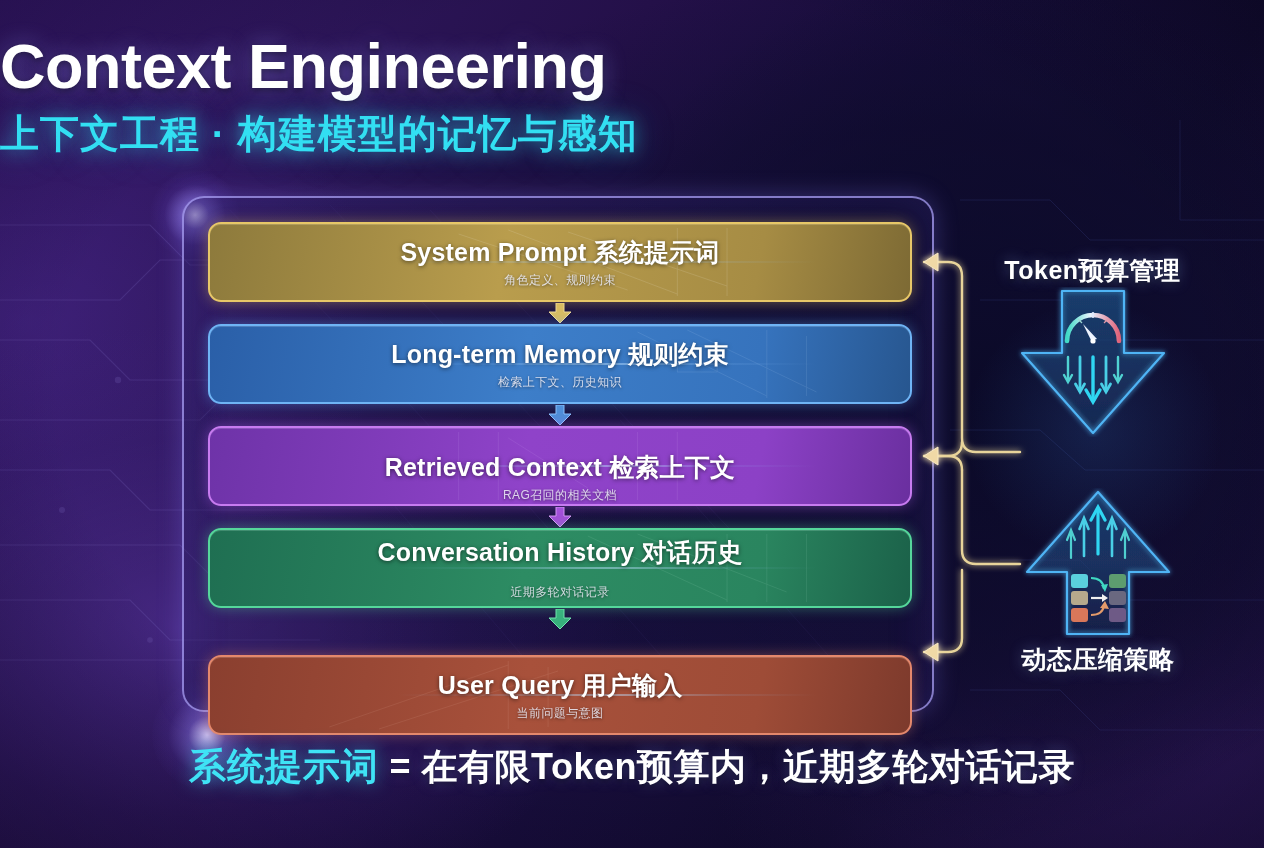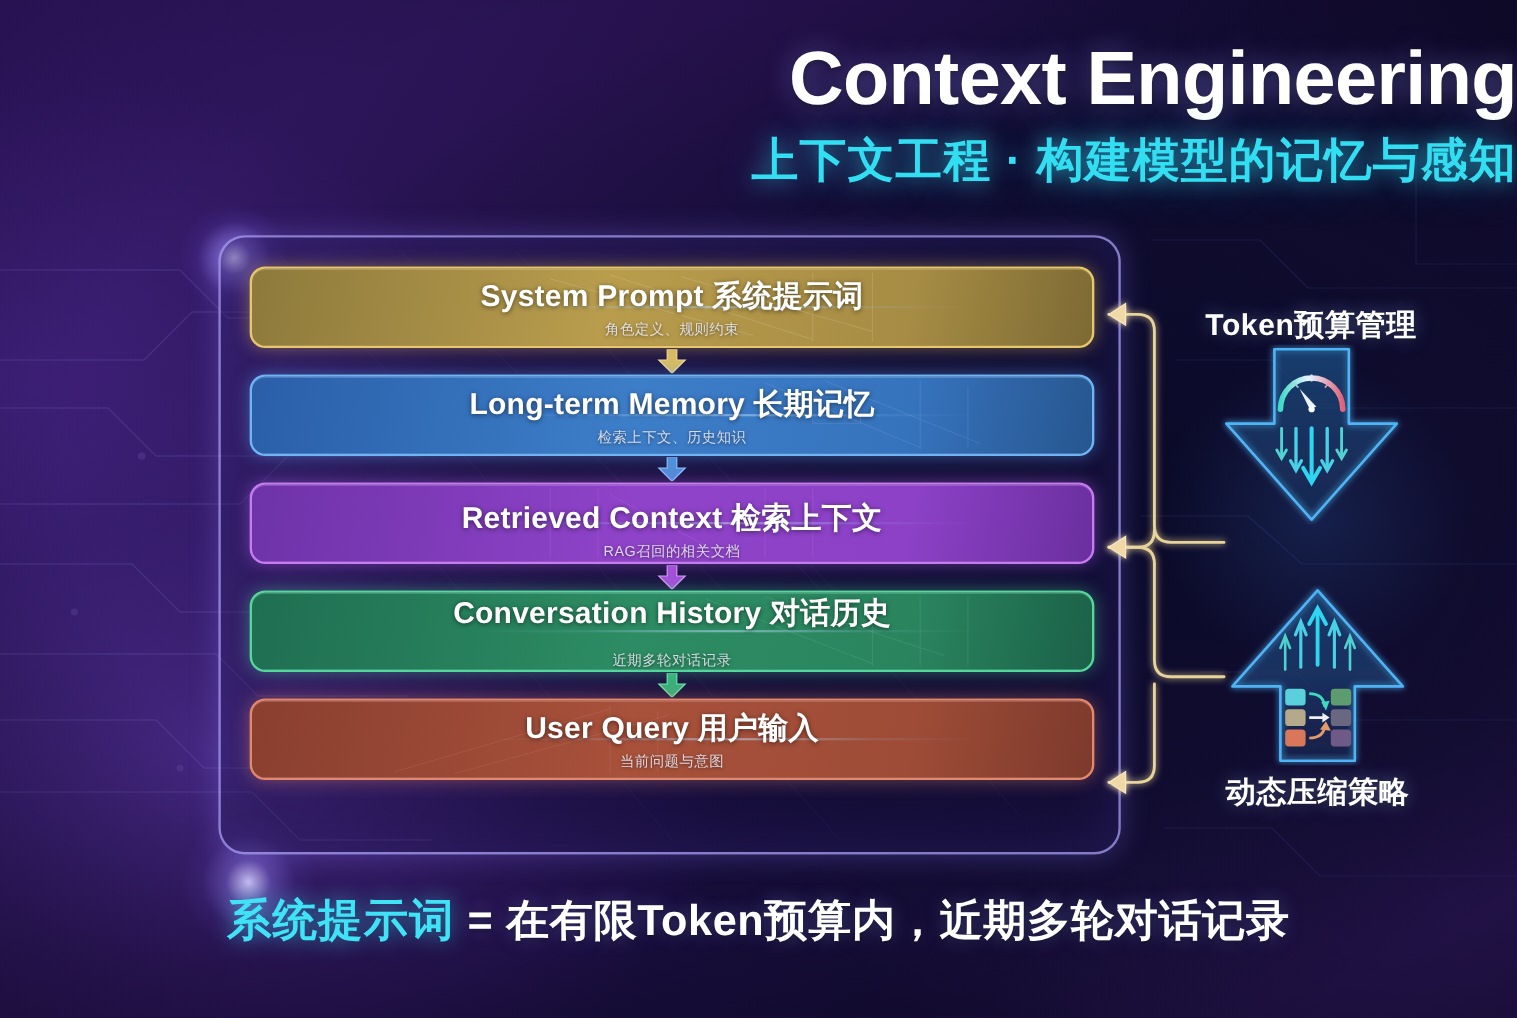--- a/index.html
+++ b/index.html
@@ -62,21 +62,21 @@
   }
   .bloom-rt {
     right: 40px; top: 300px; width: 260px; height: 260px;
     background: radial-gradient(circle, rgba(60,130,220,0.18) 0%, rgba(0,0,0,0) 70%);
   }
 
   
   .title-wrap {
     position: absolute;
     left: 0; right: 0; top: 34px;
-    text-align: right;
+    text-align: left;
     z-index: 6;
   }
   .title-en {
     font-size: 63px;
     font-weight: bold;
     color: #ffffff;
     letter-spacing: -0.5px;
     line-height: 1.02;
     text-shadow: 0 0 22px rgba(150,150,255,0.45), 0 2px 6px rgba(0,0,0,0.55);
   }
@@ -108,21 +108,21 @@
     left: 24px; top: 24px;
     width: 704px;
     display: flex;
     flex-direction: column;
     gap: 0;
   }
 
   
   .layer-card {
     position: relative;
-    height: 68px;
+    height: 80px;
     border-radius: 13px;
     border: 2px solid;
     display: flex;
     flex-direction: column;
     align-items: center;
     justify-content: center;
     overflow: hidden;
   }
   .layer-title {
     font-size: 25px;
@@ -153,21 +153,21 @@
     position: absolute; inset: 0;
     z-index: 0; opacity: 0.30; pointer-events: none;
   }
   .card-grid svg { width: 100%; height: 100%; display: block; }
 
   
   .c-gold   { background: linear-gradient(100deg, #8d7a3c 0%, #b99d4d 42%, #a68c44 78%, #7d6a34 100%); border-color: #e7c768; box-shadow: 0 0 14px rgba(215,180,90,0.45), inset 0 1px 0 rgba(255,240,190,0.22); }
   .c-blue   { background: linear-gradient(100deg, #2a5fa8 0%, #3d7ec9 45%, #3673bd 78%, #27568f 100%); border-color: #6fb4f5; box-shadow: 0 0 14px rgba(90,160,240,0.45), inset 0 1px 0 rgba(200,230,255,0.22); }
   .c-purple { background: linear-gradient(100deg, #6e33a8 0%, #8f43c9 45%, #8c41c6 78%, #6a2f9f 100%); border-color: #c77bf0; box-shadow: 0 0 14px rgba(180,100,240,0.45), inset 0 1px 0 rgba(235,205,255,0.22); justify-content: flex-end; }
   .c-green  { background: linear-gradient(100deg, #1f6f52 0%, #2d8c63 45%, #2a855f 78%, #1b6149 100%); border-color: #55d79b; box-shadow: 0 0 14px rgba(80,210,150,0.42), inset 0 1px 0 rgba(200,255,230,0.20); gap: 12px; }
-  .c-red    { background: linear-gradient(100deg, #8a3f2f 0%, #a8513b 45%, #9e4c37 78%, #7d3a2c 100%); border-color: #e4886c; box-shadow: 0 0 14px rgba(225,130,100,0.42), inset 0 1px 0 rgba(255,220,200,0.20); }
+  .c-red    { background: linear-gradient(100deg, #8a3f2f 0%, #a8513b 45%, #9e4c37 78%, #7d3a2c 100%); border-color: #e4886c; box-shadow: 0 0 14px rgba(225,130,100,0.42), inset 0 1px 0 rgba(255,220,200,0.20); margin-top: 25px; }
 
   
   .step-arrow {
     height: 22px;
     display: flex;
     align-items: center;
     justify-content: center;
   }
   .step-arrow svg { display: block; }
 
@@ -300,21 +300,21 @@
         <div class="card-grid">
           <svg viewBox="0 0 704 76" preserveAspectRatio="none" xmlns="http://www.w3.org/2000/svg">
             <g stroke="#cfe6ff" stroke-width="0.8" fill="none" opacity="0.45">
               <path d="M430 6 L560 70 M480 4 L610 66"></path>
               <path d="M560 4 V72 M600 10 V70"></path>
               <rect x="470" y="20" width="40" height="26"></rect>
             </g>
           </svg>
         </div>
         <div class="card-streak"></div>
-        <div class="layer-title">Long-term Memory 长期记忆</div>
+        <div class="layer-title">Long-term Memory 规则约束</div>
         <div class="layer-sub">检索上下文、历史知识</div>
       </div>
 
       <div class="step-arrow">
         <svg width="26" height="20" viewBox="0 0 26 20" xmlns="http://www.w3.org/2000/svg">
           <path d="M9 0 H17 V9 H24 L13 20 L2 9 H9 Z" fill="#4f8fd8" stroke="#8ec4ff" stroke-width="1"></path>
         </svg>
       </div>
 
       <div class="layer-card c-purple">

